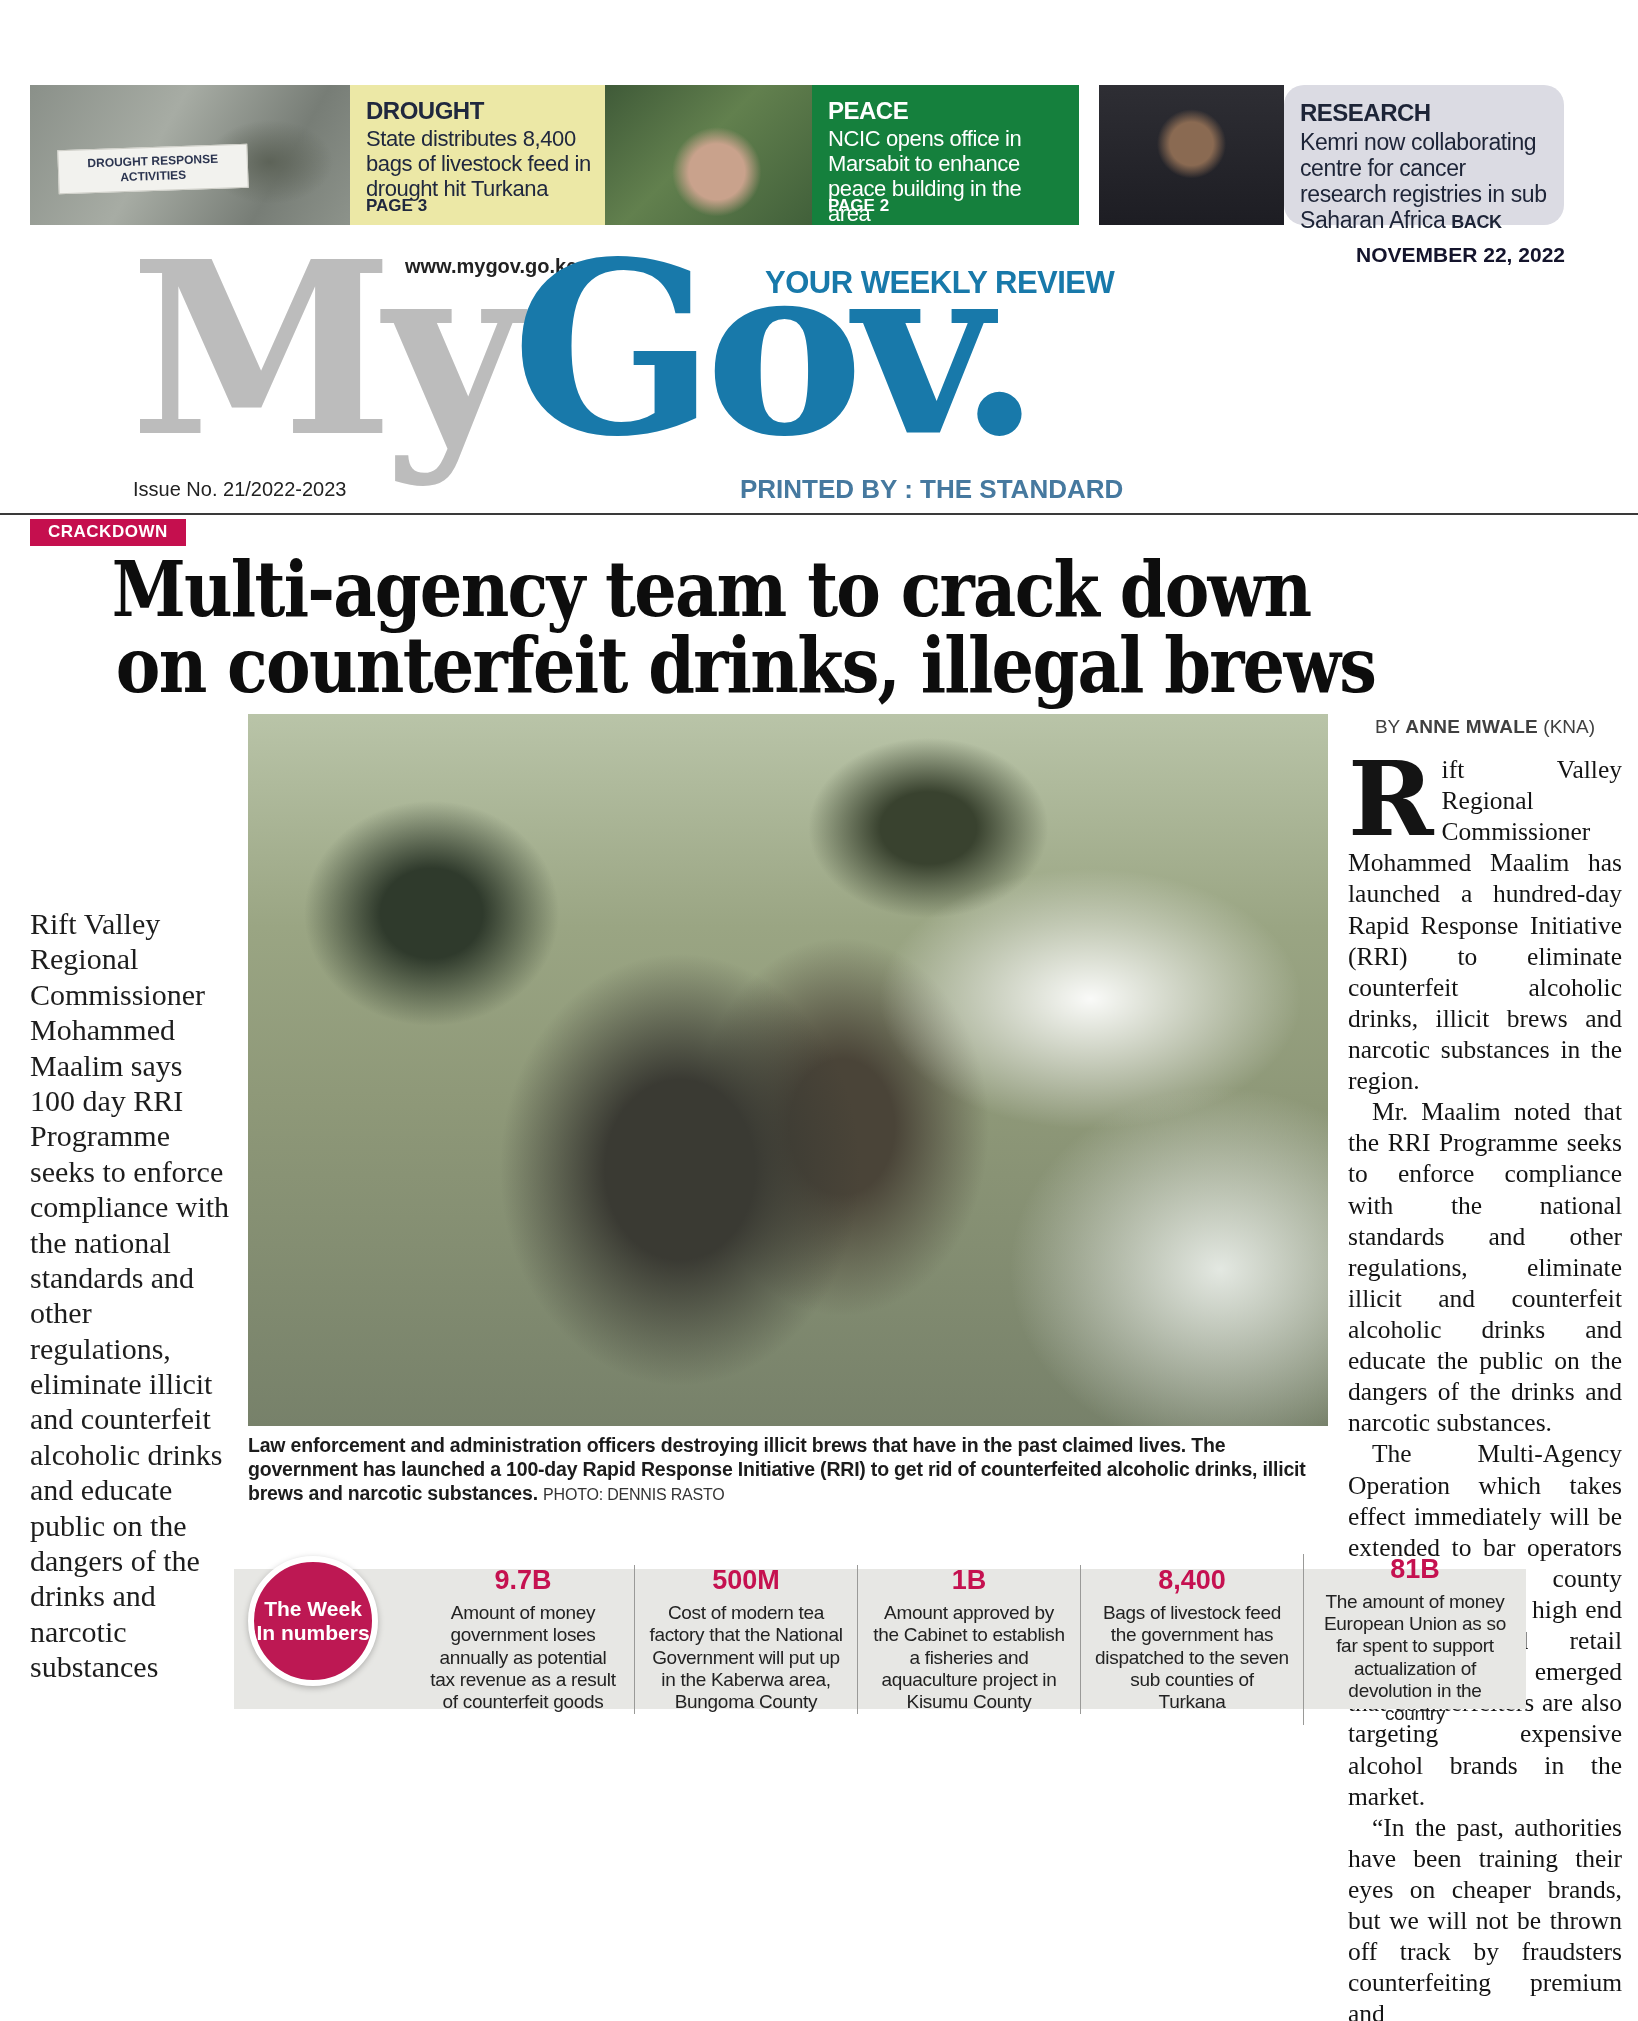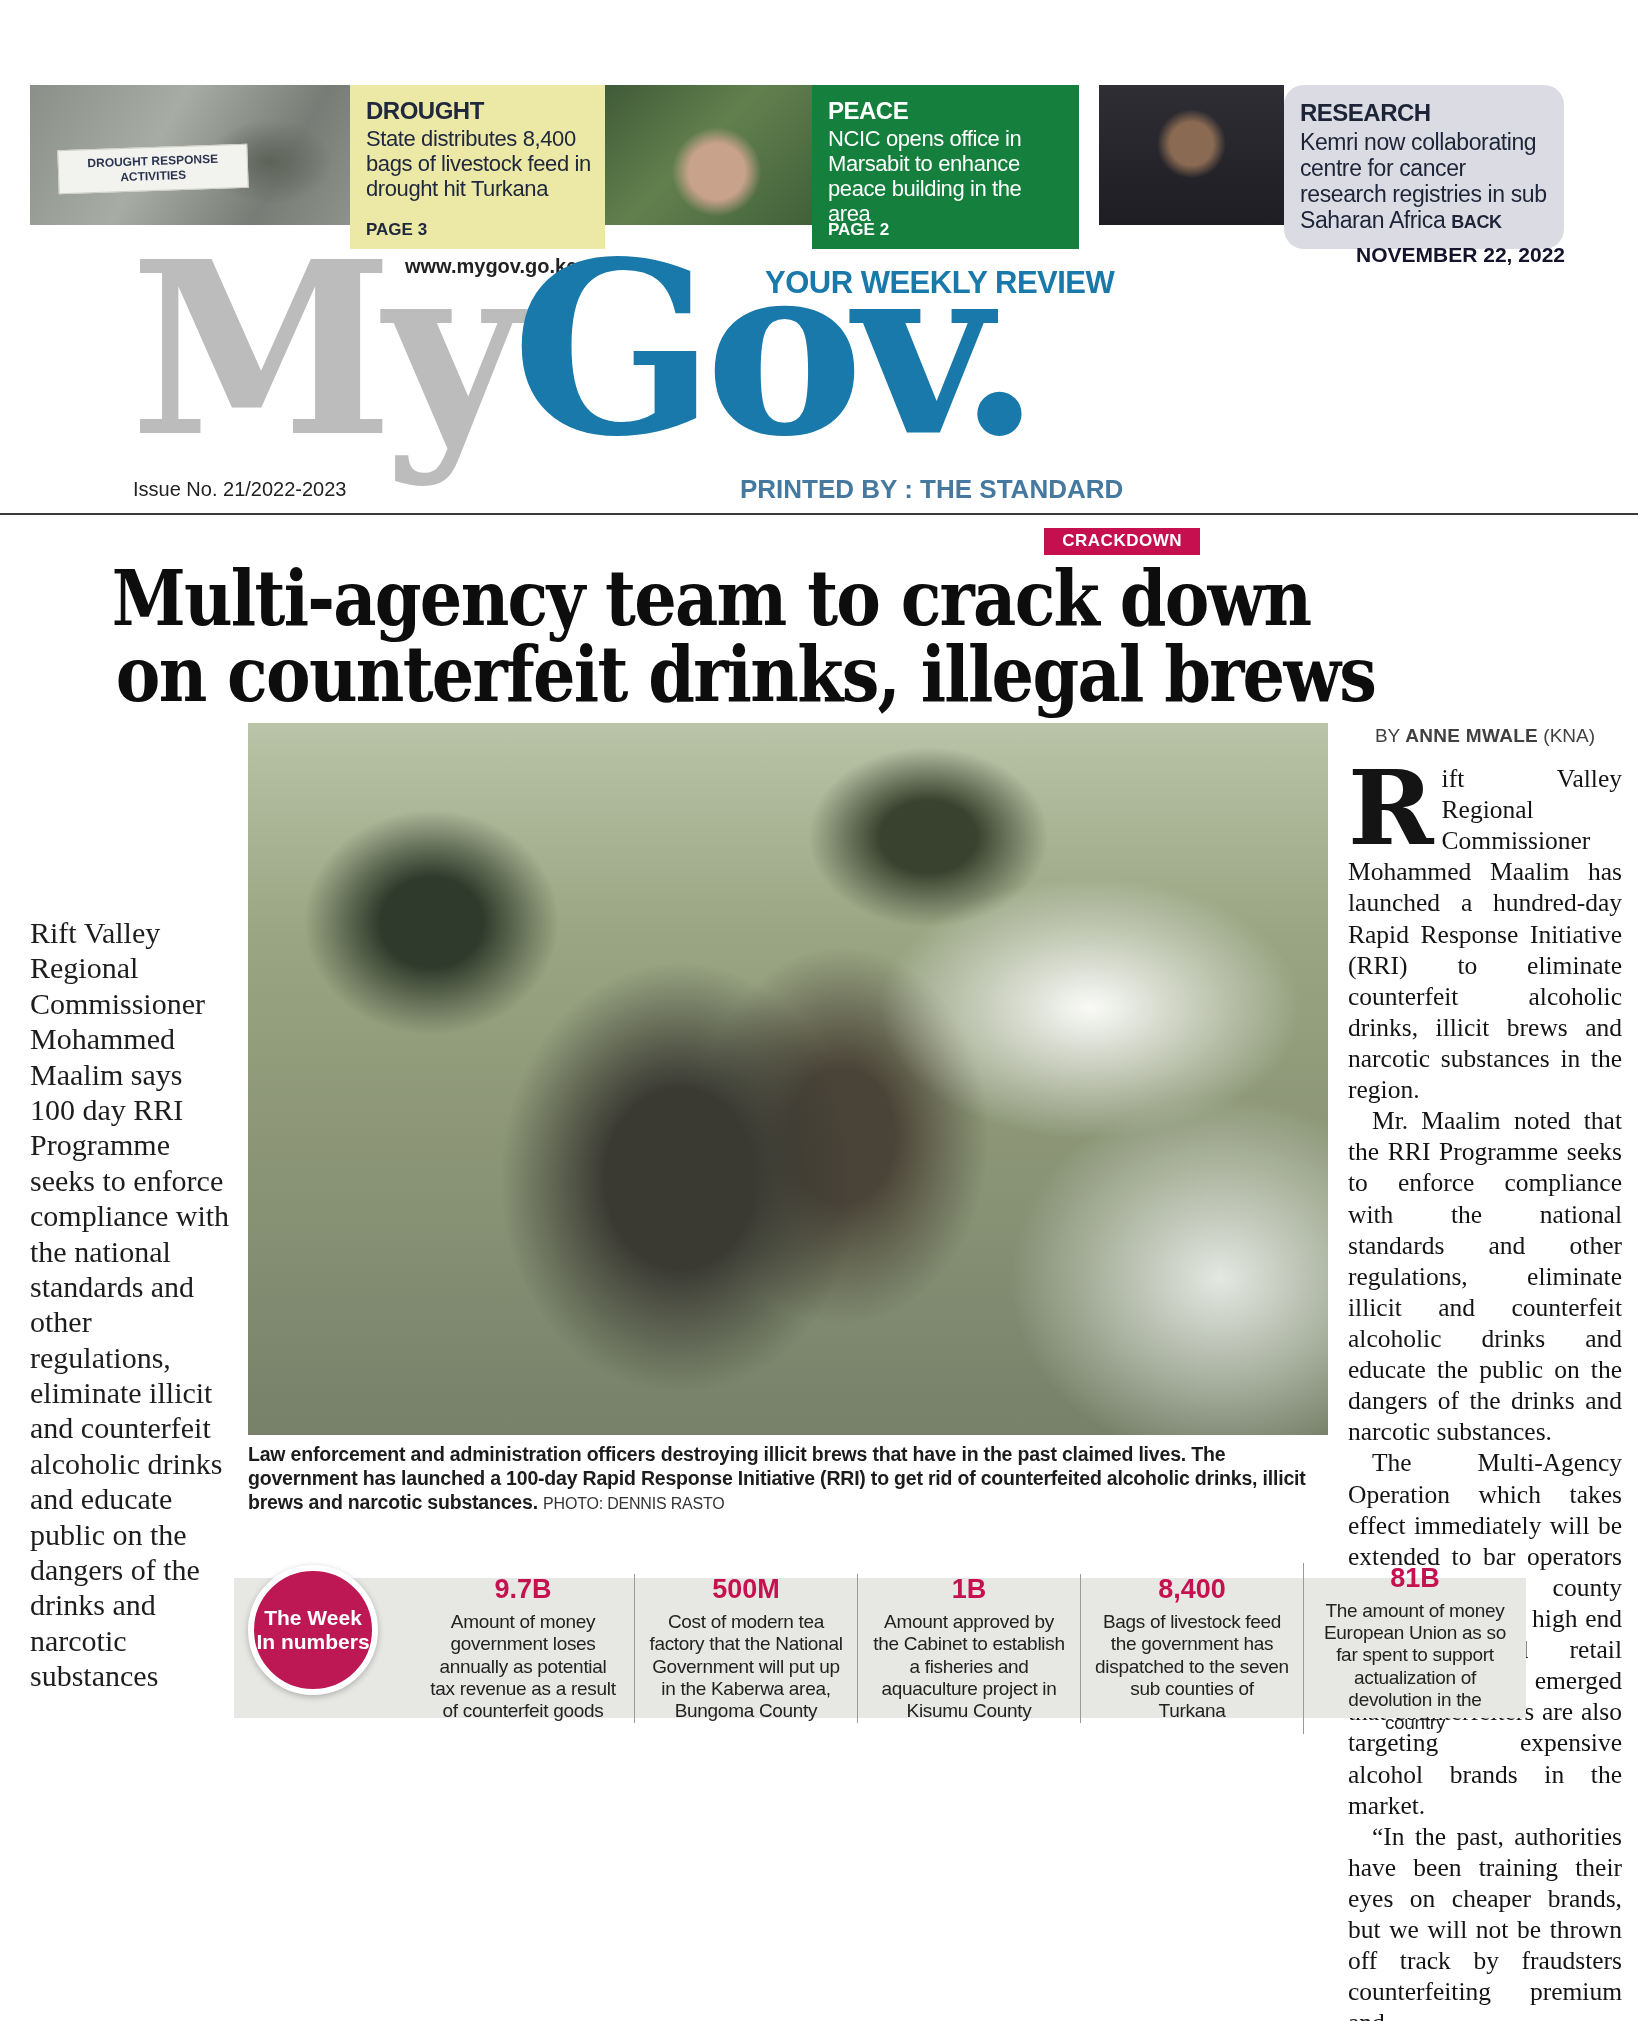--- a/index.html
+++ b/index.html
@@ -31,21 +31,21 @@
     background:
       radial-gradient(circle 62px at 54% 62%, #c9a28c 0 45%, rgba(0,0,0,0) 72%),
       linear-gradient(135deg,#3f5a38 0%,#62804e 45%,#41603a 100%);
   }
   .tphoto.suitman {
     width:185px; margin-left:20px;
     background:
       radial-gradient(circle 48px at 50% 42%, #8a6a52 0 45%, rgba(0,0,0,0) 72%),
       linear-gradient(to bottom,#2e2e34 0%,#1d1d23 100%);
   }
-  .tcard { height:164px; padding:12px 14px 10px 16px; position:relative; flex:none; }
+  .tcard { height:140px; padding:12px 14px 10px 16px; position:relative; flex:none; }
   .tcard .tag { font-weight:bold; font-size:24px; letter-spacing:-0.5px; }
   .tcard .ttext { font-size:22px; line-height:1.13; margin-top:2px; letter-spacing:-0.4px; }
   .tcard .tpage { position:absolute; left:16px; bottom:9px; font-weight:bold; font-size:17px; }
   .tcard.drought { width:255px; background:#ece8a6; color:#20283e; }
   .tcard.peace  { width:267px; background:#15803d; color:#ffffff; }
   .tcard.research { width:280px; background:#dbdbe3; color:#1d2437; padding-top:14px;border-radius:20px; }
   .tcard.research .ttext { font-size:23px; }
   .inline-page { font-weight:bold; font-size:18px; }
 
   
@@ -62,21 +62,21 @@
   .logo .gov { color:#1879aa; }
   .weekly { position:absolute; left:735px; top:40px; font-weight:bold; font-size:31px;
             color:#1879aa; letter-spacing:-0.5px; }
   .issue-no { position:absolute; left:103px; bottom:12px; font-size:20px; color:#222; }
   .printed-by { position:absolute; left:710px; bottom:8px; font-weight:bold; font-size:26px;
                 color:#46799f; letter-spacing:0; }
 
   .rule-full { position:relative; left:-30px; width:1638px; height:2px; background:#3a3a3a; }
 
   
-  .kicker-row { text-align:right; width:1170px; margin-top:13px; }
+  .kicker-row { text-align:left; width:1170px; margin-top:4px; }
   .kicker { display:inline-block; background:#c50f4e; color:#fff; font-weight:bold;
             font-size:17px; padding:3px 18px 4px; letter-spacing:0.5px; margin-top:0; }
   .headline { width:1180px; text-align:right; margin-top:6px; }
   .headline .hline {
     display:inline-block; white-space:nowrap;
     font-family:"DejaVu Serif", serif; font-weight:bold; color:#0d0d0d;
     font-size:76px; line-height:1.0; letter-spacing:-2px;
     transform:scaleX(0.88); transform-origin:center;
   }
 

